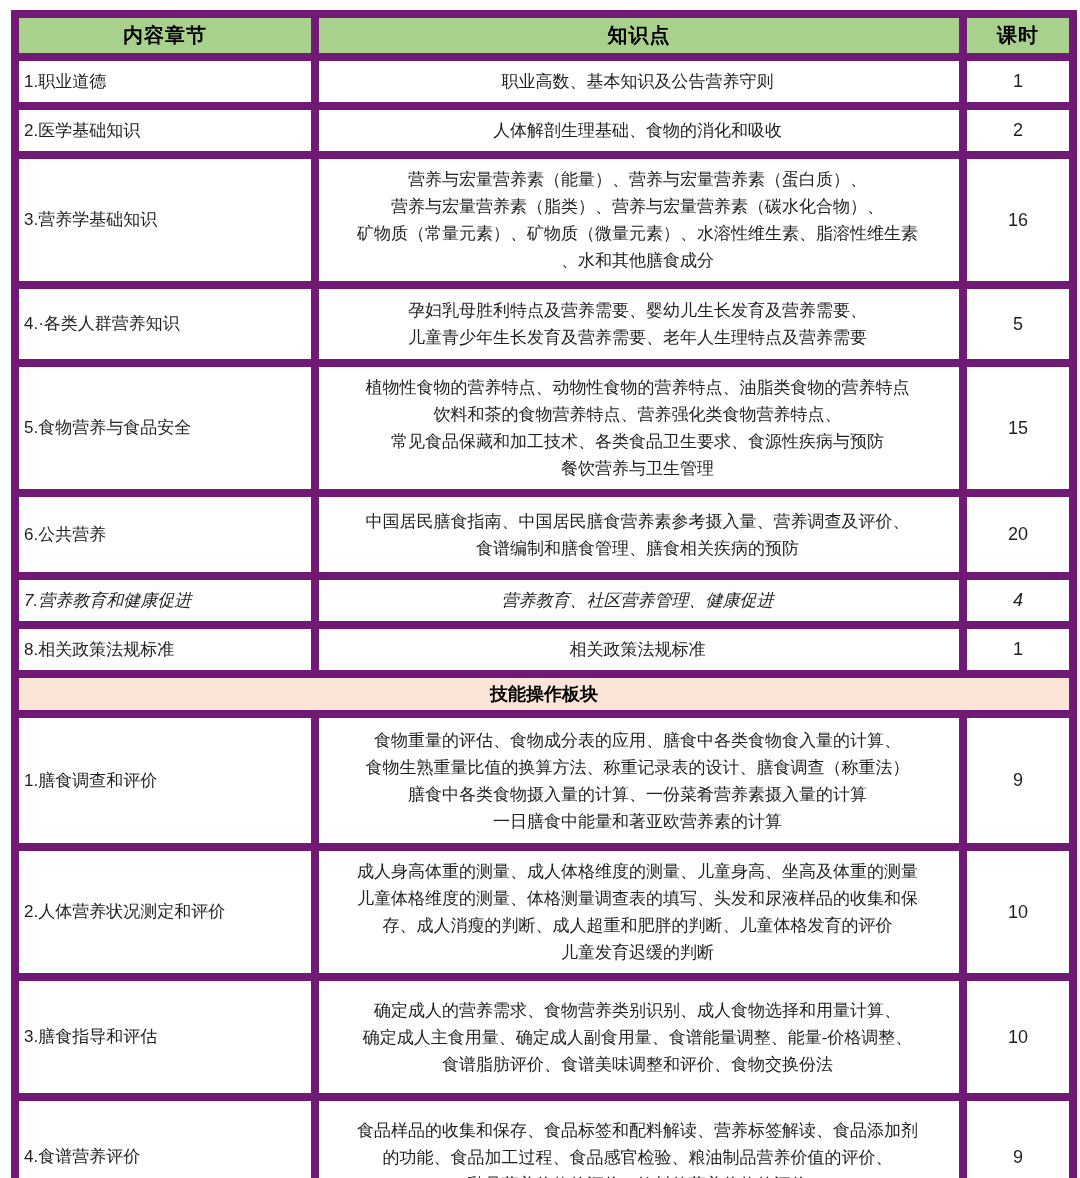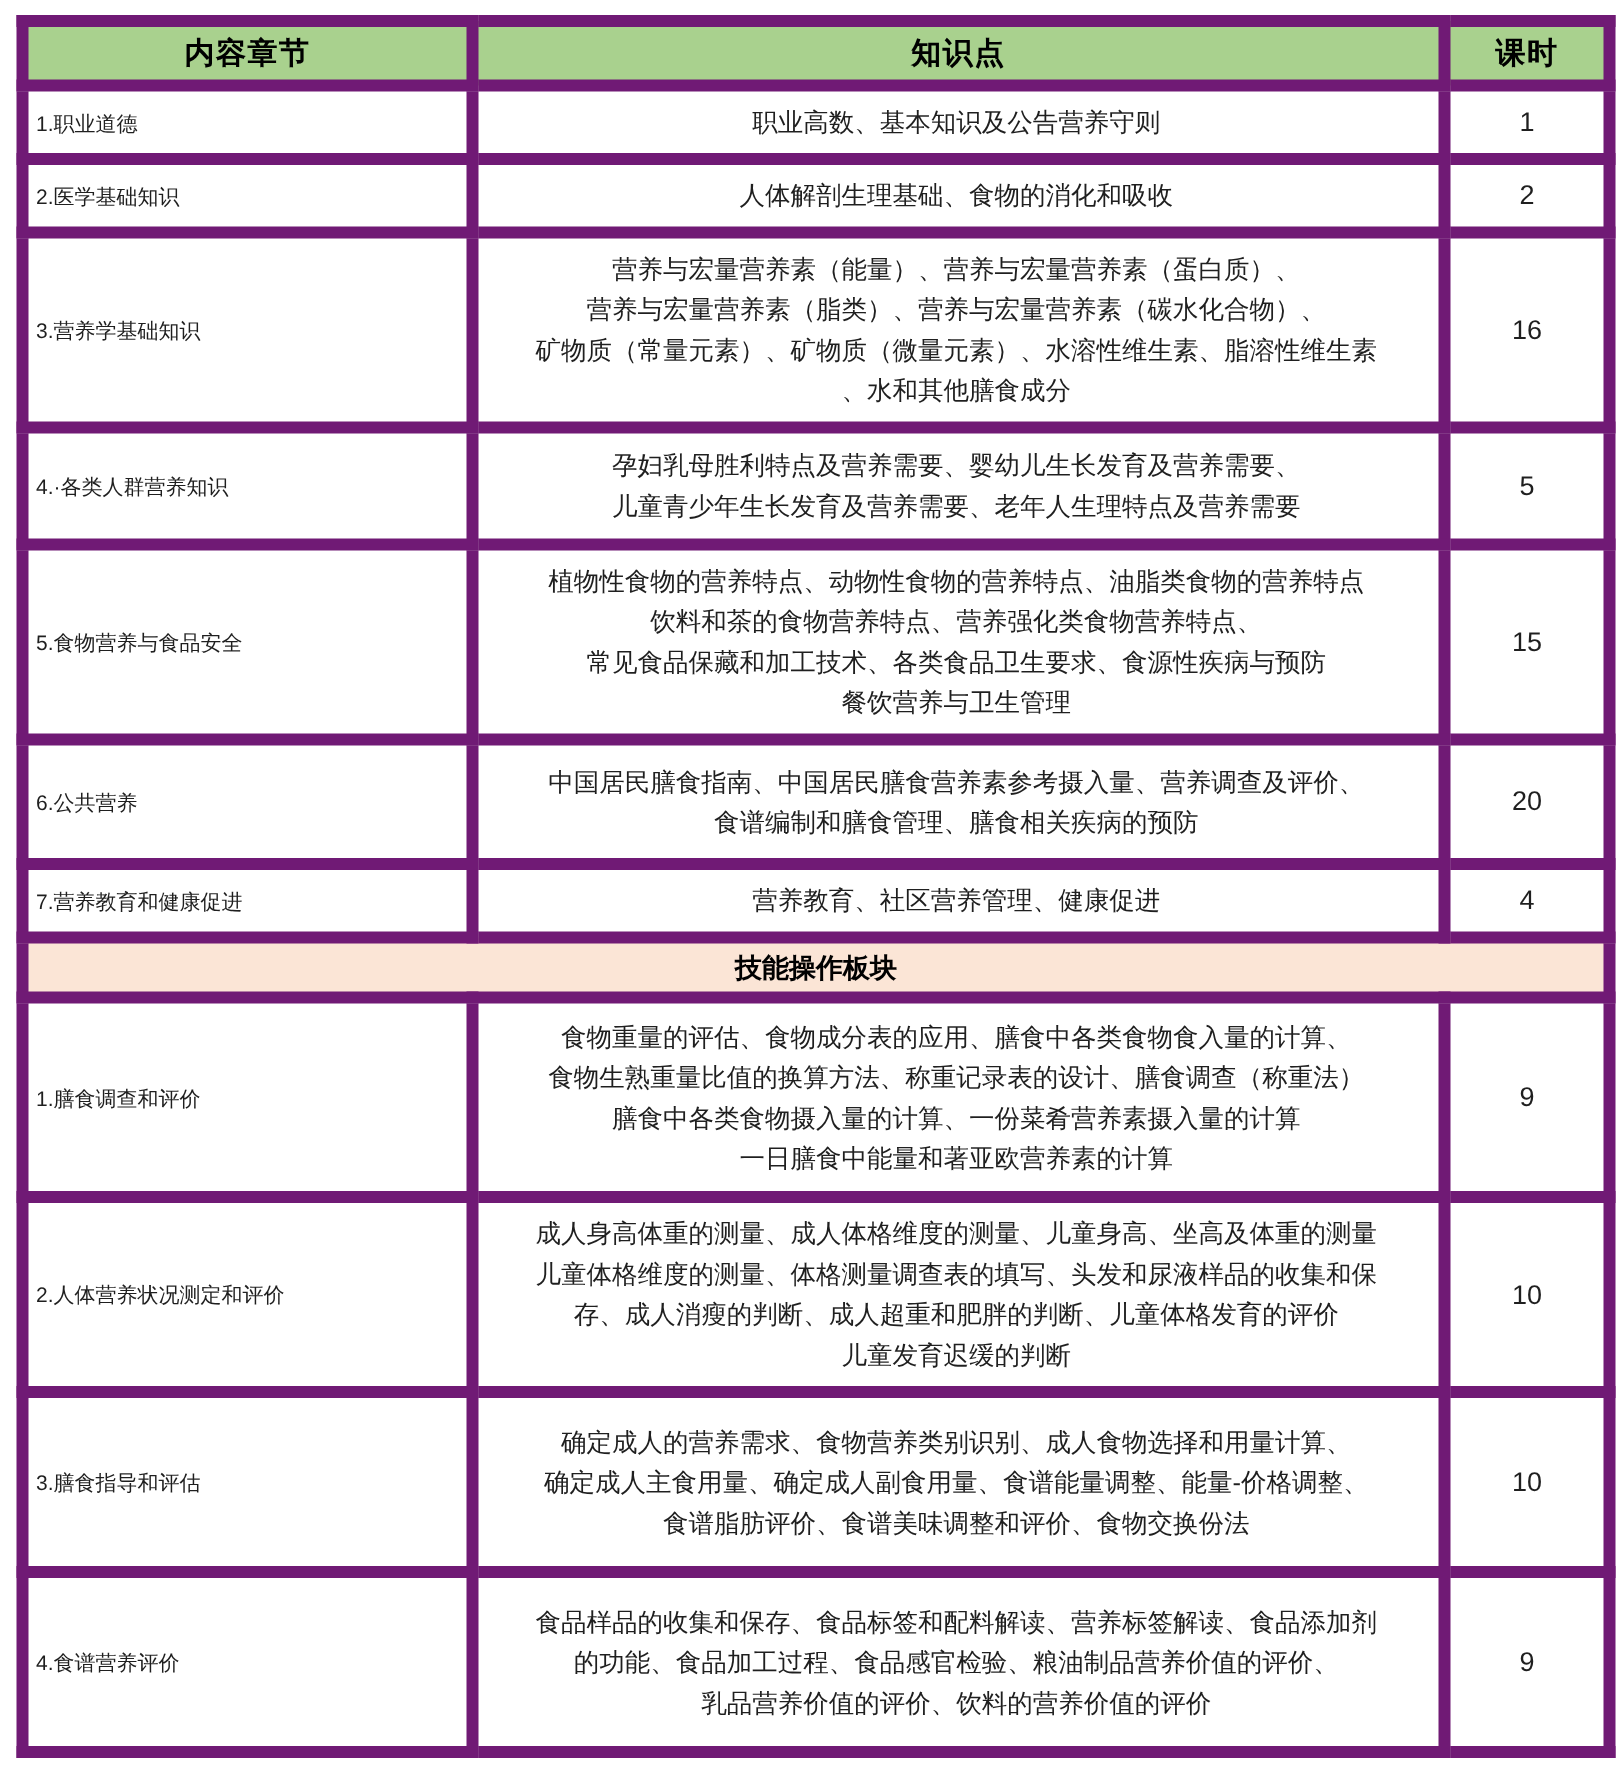--- a/index.html
+++ b/index.html
@@ -36,21 +36,21 @@
   }
   .section-row td {
     background: #fbe5d6;
     font-size: 18px;
     font-weight: bold;
     text-align: center;
     color: #000000;
     height: 40px;
   }
   td.chapter {
-    font-size: 14px;
+    font-size: 17px;
     text-align: left;
     padding: 6px 6px 6px 5px;
     line-height: 26px;
   }
   td.points {
     font-size: 17px;
     text-align: center;
     padding: 7px 8px 7px 5px;
     line-height: 27px;
     white-space: pre-line;
@@ -59,21 +59,21 @@
     font-size: 18px;
     text-align: center;
   }
   
   tr.h42  { height: 42px; }
   tr.h43  { height: 43px; }
   tr.h124 { height: 124px; }
   tr.h78  { height: 78px; padding-left: 12px; }
   tr.h122 { height: 122px; }
   tr.h83  { height: 83px; }
-  tr.h40  { height: 40px; }
+  tr.h40  { height: 40px; font-style: italic; }
   tr.h38  { height: 38px; }
   tr.h133 { height: 133px; }
   tr.h120 { height: 120px; }
 </style>
 </head>
 <body>
 
 <div class="page">
   <table class="course-table">
     <colgroup>
@@ -127,20 +127,25 @@
         <td class="chapter">6.公共营养</td>
         <td class="points">中国居民膳食指南、中国居民膳食营养素参考摄入量、营养调查及评价、
 食谱编制和膳食管理、膳食相关疾病的预防</td>
         <td class="hours">20</td>
       </tr>
       <tr class="h40">
         <td class="chapter">7.营养教育和健康促进</td>
         <td class="points">营养教育、社区营养管理、健康促进</td>
         <td class="hours">4</td>
       </tr>
+      <tr class="h38">
+        <td class="chapter">8.相关政策法规标准</td>
+        <td class="points">相关政策法规标准</td>
+        <td class="hours">1</td>
+      </tr>
 
       <tr class="section-row">
         <td colspan="3">技能操作板块</td>
       </tr>
 
       <tr class="h133">
         <td class="chapter">1.膳食调查和评价</td>
         <td class="points">食物重量的评估、食物成分表的应用、膳食中各类食物食入量的计算、
 食物生熟重量比值的换算方法、称重记录表的设计、膳食调查（称重法）
 膳食中各类食物摄入量的计算、一份菜肴营养素摄入量的计算

